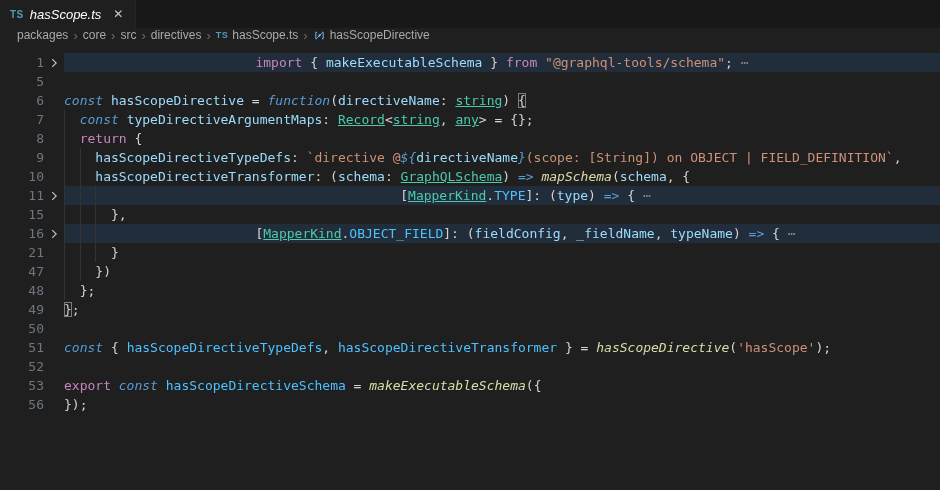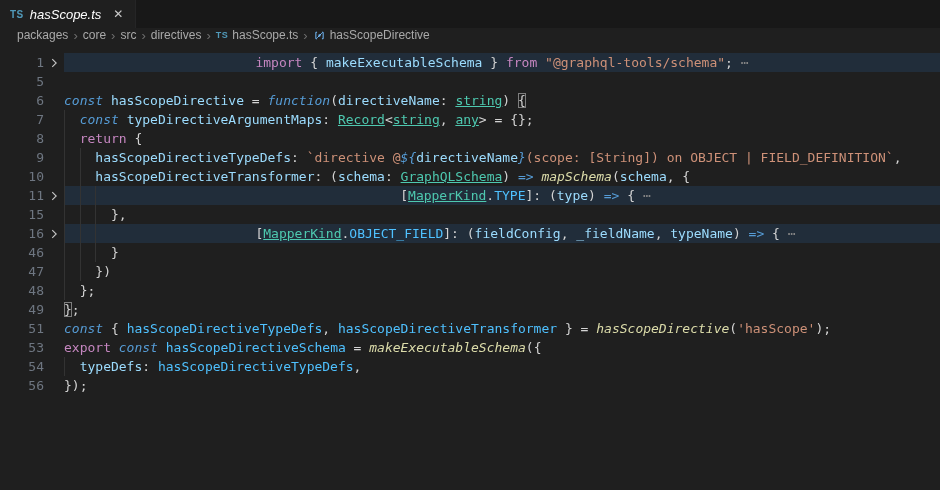--- a/index.html
+++ b/index.html
@@ -229,54 +229,59 @@
       <div class="row">
         <div class="ln">16</div>
         <div class="chev">
           <svg width="14" height="14" viewBox="0 0 16 16" fill="none">
             <path d="M6 3.5L10.5 8L6 12.5" stroke="#c5c5c5" stroke-width="1.3"></path>
           </svg>
         </div>
         <div class="code hl"><span class="guide" style="left: 0ch;"></span><span class="guide" style="left: 2ch;"></span><span class="guide" style="left: 4ch;"></span><span class="c-pun">      [</span><span class="c-type">MapperKind</span><span class="c-pun">.</span><span class="c-const">OBJECT_FIELD</span><span class="c-pun">]: (</span><span class="c-var">fieldConfig</span><span class="c-pun">, </span><span class="c-var">_fieldName</span><span class="c-pun">, </span><span class="c-var">typeName</span><span class="c-pun">) </span><span class="c-kw2">=&gt;</span><span class="c-pun"> {</span><span class="c-fold"> ⋯</span></div>
       </div>
       <div class="row">
-        <div class="ln">46</div>
+        <div class="ln">21</div>
         <div class="chev"></div>
         <div class="code"><span class="guide" style="left: 0ch;"></span><span class="guide" style="left: 2ch;"></span><span class="guide" style="left: 4ch;"></span><span class="c-pun">      }</span></div>
       </div>
       <div class="row">
         <div class="ln">47</div>
         <div class="chev"></div>
         <div class="code"><span class="guide" style="left: 0ch;"></span><span class="guide" style="left: 2ch;"></span><span class="c-pun">    })</span></div>
       </div>
       <div class="row">
         <div class="ln">48</div>
         <div class="chev"></div>
         <div class="code"><span class="guide" style="left: 0ch;"></span><span class="c-pun">  };</span></div>
       </div>
       <div class="row">
         <div class="ln">49</div>
         <div class="chev"></div>
         <div class="code"><span class="c-match">}</span><span class="c-pun">;</span></div>
       </div>
       <div class="row">
+        <div class="ln">50</div>
+        <div class="chev"></div>
+        <div class="code"></div>
+      </div>
+      <div class="row">
         <div class="ln">51</div>
         <div class="chev"></div>
         <div class="code"><span class="c-kw2">const</span><span class="c-pun"> { </span><span class="c-const">hasScopeDirectiveTypeDefs</span><span class="c-pun">, </span><span class="c-const">hasScopeDirectiveTransformer</span><span class="c-pun"> } = </span><span class="c-fn">hasScopeDirective</span><span class="c-pun">(</span><span class="c-str">'hasScope'</span><span class="c-pun">);</span></div>
       </div>
       <div class="row">
+        <div class="ln">52</div>
+        <div class="chev"></div>
+        <div class="code"></div>
+      </div>
+      <div class="row">
         <div class="ln">53</div>
         <div class="chev"></div>
         <div class="code"><span class="c-kw1">export</span><span class="c-pun"> </span><span class="c-kw2">const</span><span class="c-pun"> </span><span class="c-const">hasScopeDirectiveSchema</span><span class="c-pun"> = </span><span class="c-fn">makeExecutableSchema</span><span class="c-pun">({</span></div>
       </div>
       <div class="row">
-        <div class="ln">54</div>
-        <div class="chev"></div>
-        <div class="code"><span class="guide" style="left: 0ch;"></span><span class="c-pun">  </span><span class="c-var">typeDefs</span><span class="c-pun">: </span><span class="c-const">hasScopeDirectiveTypeDefs</span><span class="c-pun">,</span></div>
-      </div>
-      <div class="row">
         <div class="ln">56</div>
         <div class="chev"></div>
         <div class="code"><span class="c-pun">});</span></div>
       </div>
     </div>
 
 </div>
 
 </body></html>

